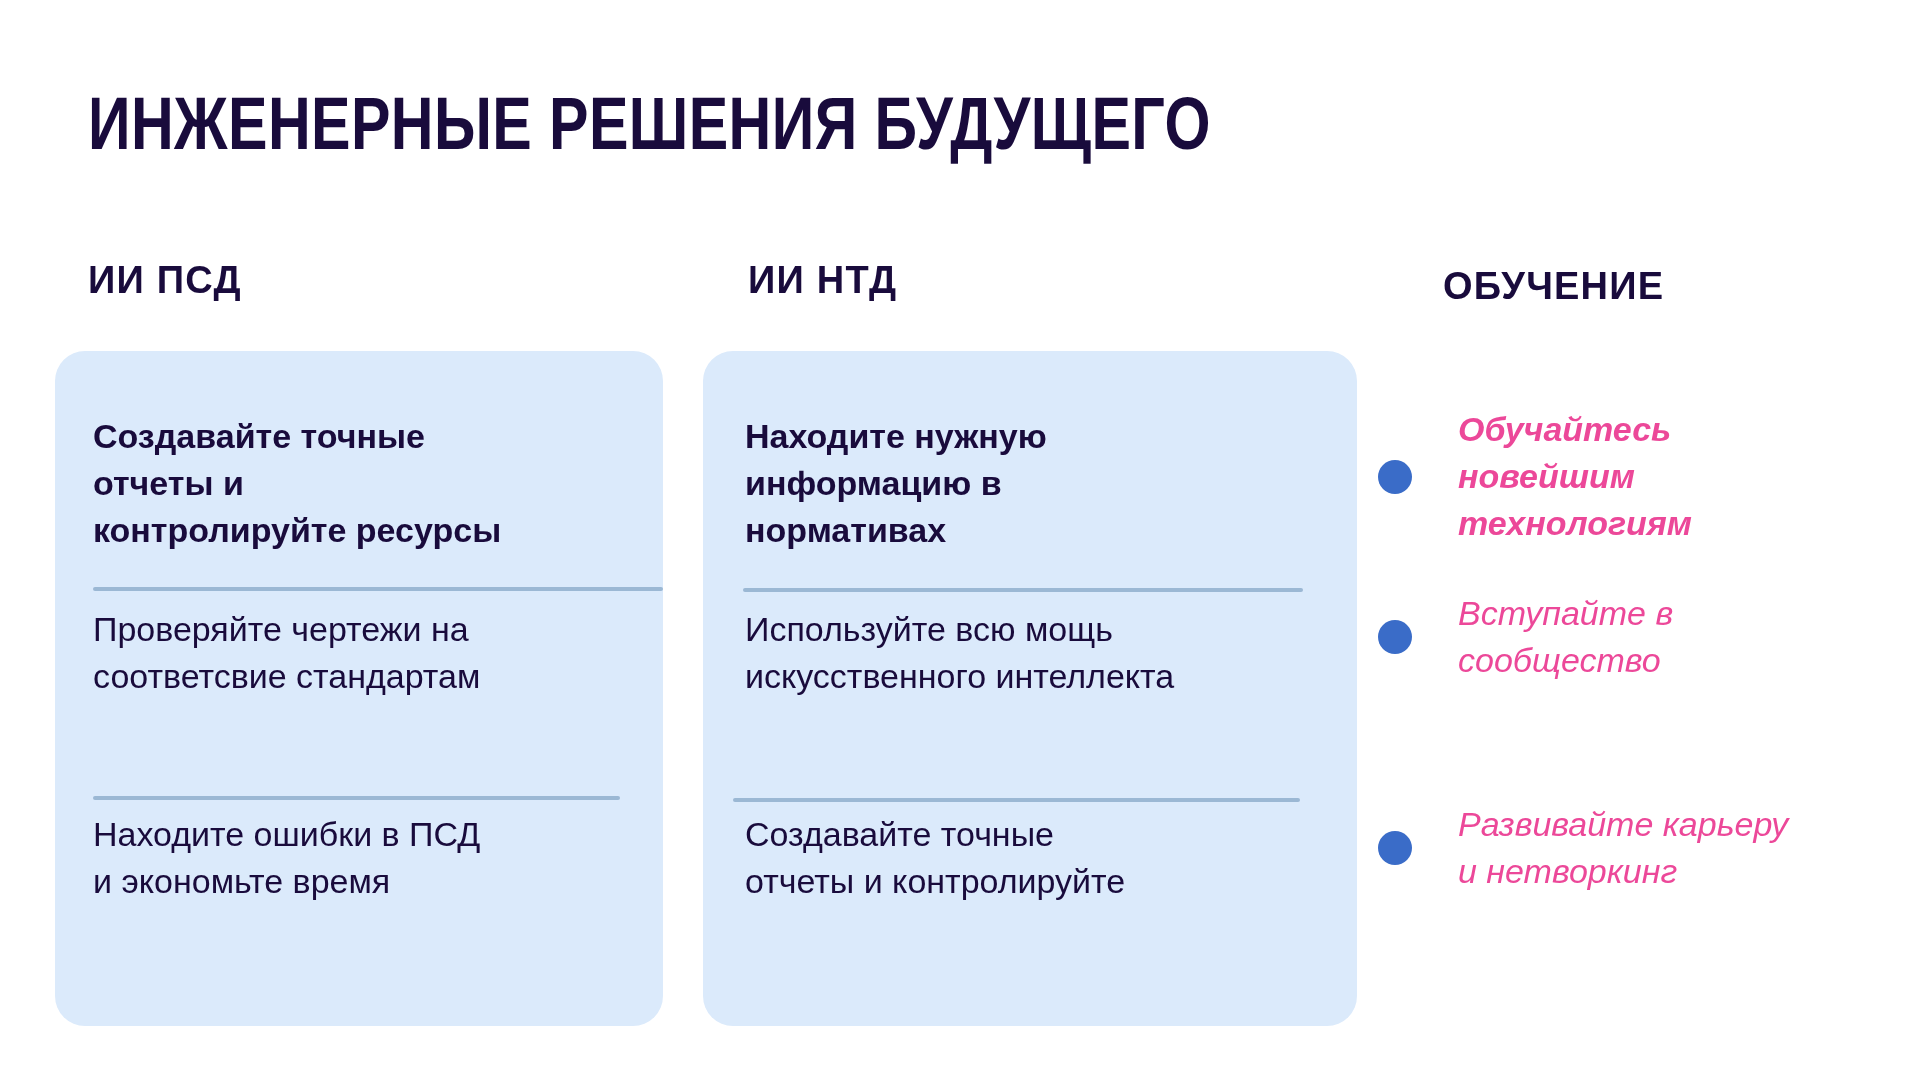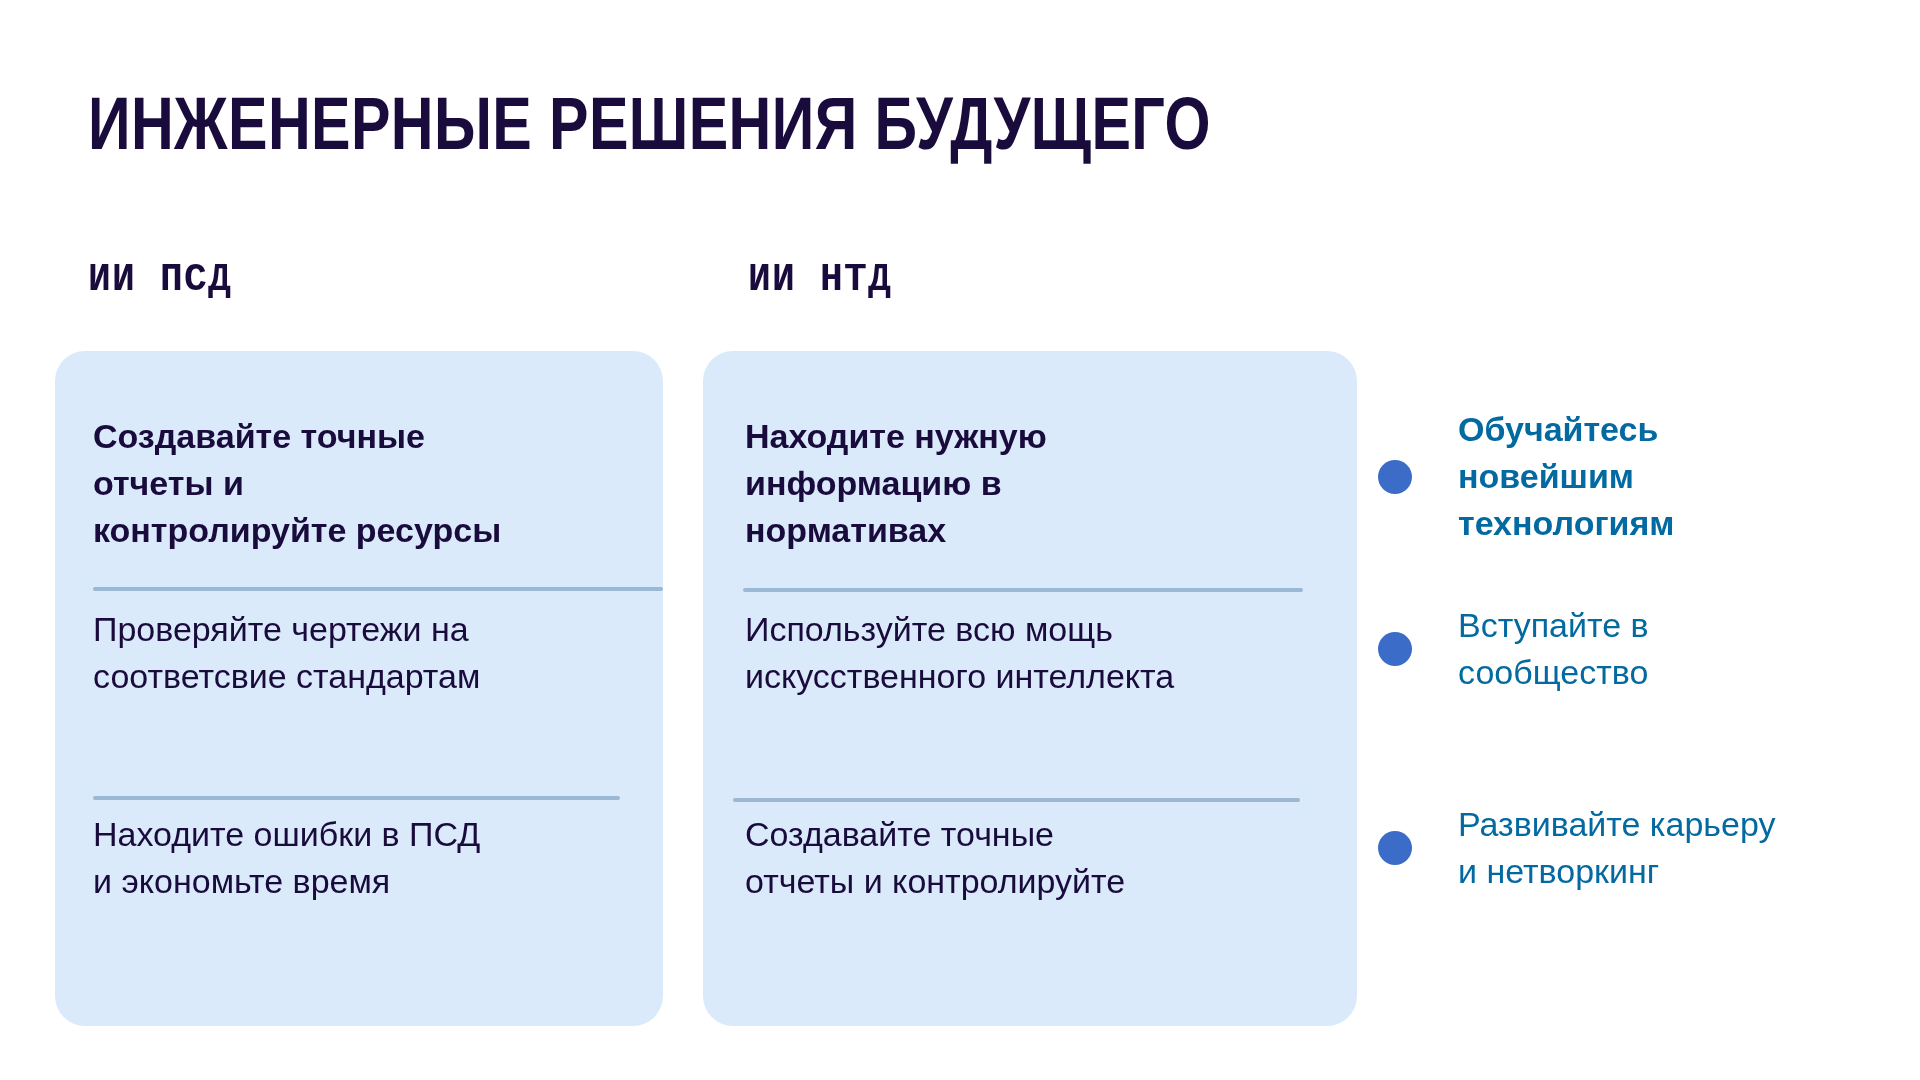--- a/index.html
+++ b/index.html
@@ -42,21 +42,20 @@
 
   
   .col-head {
     position: absolute;
     font-size: 38px;
     line-height: 44px;
     font-weight: 700;
     letter-spacing: 1.2px;
     color: #190b3c;
     white-space: nowrap;
-    font-family: Liberation Mono, monospace;
   }
   .col-head.h1 { left: 88px;   top: 222px; }
   .col-head.h2 { left: 748px;  top: 222px; }
   .col-head.h3 { left: 1443px; top: 228px; }
 
   
   .card {
     position: absolute;
     top: 315px;
     height: 675px;
@@ -112,48 +111,50 @@
     left: 1378px;
     top: 370px;
     width: 520px;
   }
   .bullet-row {
     position: absolute;
     display: flex;
     align-items: center;
   }
   .bullet-row.b1 { top: 0px;   }
-  .bullet-row.b2 { top: 196px; }
+  .bullet-row.b2 { top: 184px; }
   .bullet-row.b3 { top: 395px; }
 
   .bullet-dot {
     width: 34px;
     height: 34px;
     border-radius: 50%;
     background: #3a6cc8;
     flex: 0 0 34px;
   }
   .bullet-text {
     margin-left: 46px;
     font-size: 34px;
     line-height: 47px;
-    color: #0369a1;
+    color: #ec4899;
     white-space: pre-line;
+    font-style: italic;
   }
   .bullet-text.lead { font-weight: 700; }
 </style>
 </head>
 <body>
 
 <div class="slide">
 
   <div class="slide-title">ИНЖЕНЕРНЫЕ РЕШЕНИЯ БУДУЩЕГО</div>
 
   <div class="col-head h1">ИИ ПСД</div>
   <div class="col-head h2">ИИ НТД</div>
+  <div class="col-head h3">ОБУЧЕНИЕ</div>
 
   <div class="card c1"></div>
   <div class="card c2"></div>
 
   <div class="card-content c1">
     <div class="item lead i1">Создавайте точные
 отчеты и
 контролируйте ресурсы</div>
     <div class="item i3">Находите ошибки в ПСД
 и экономьте время</div>

